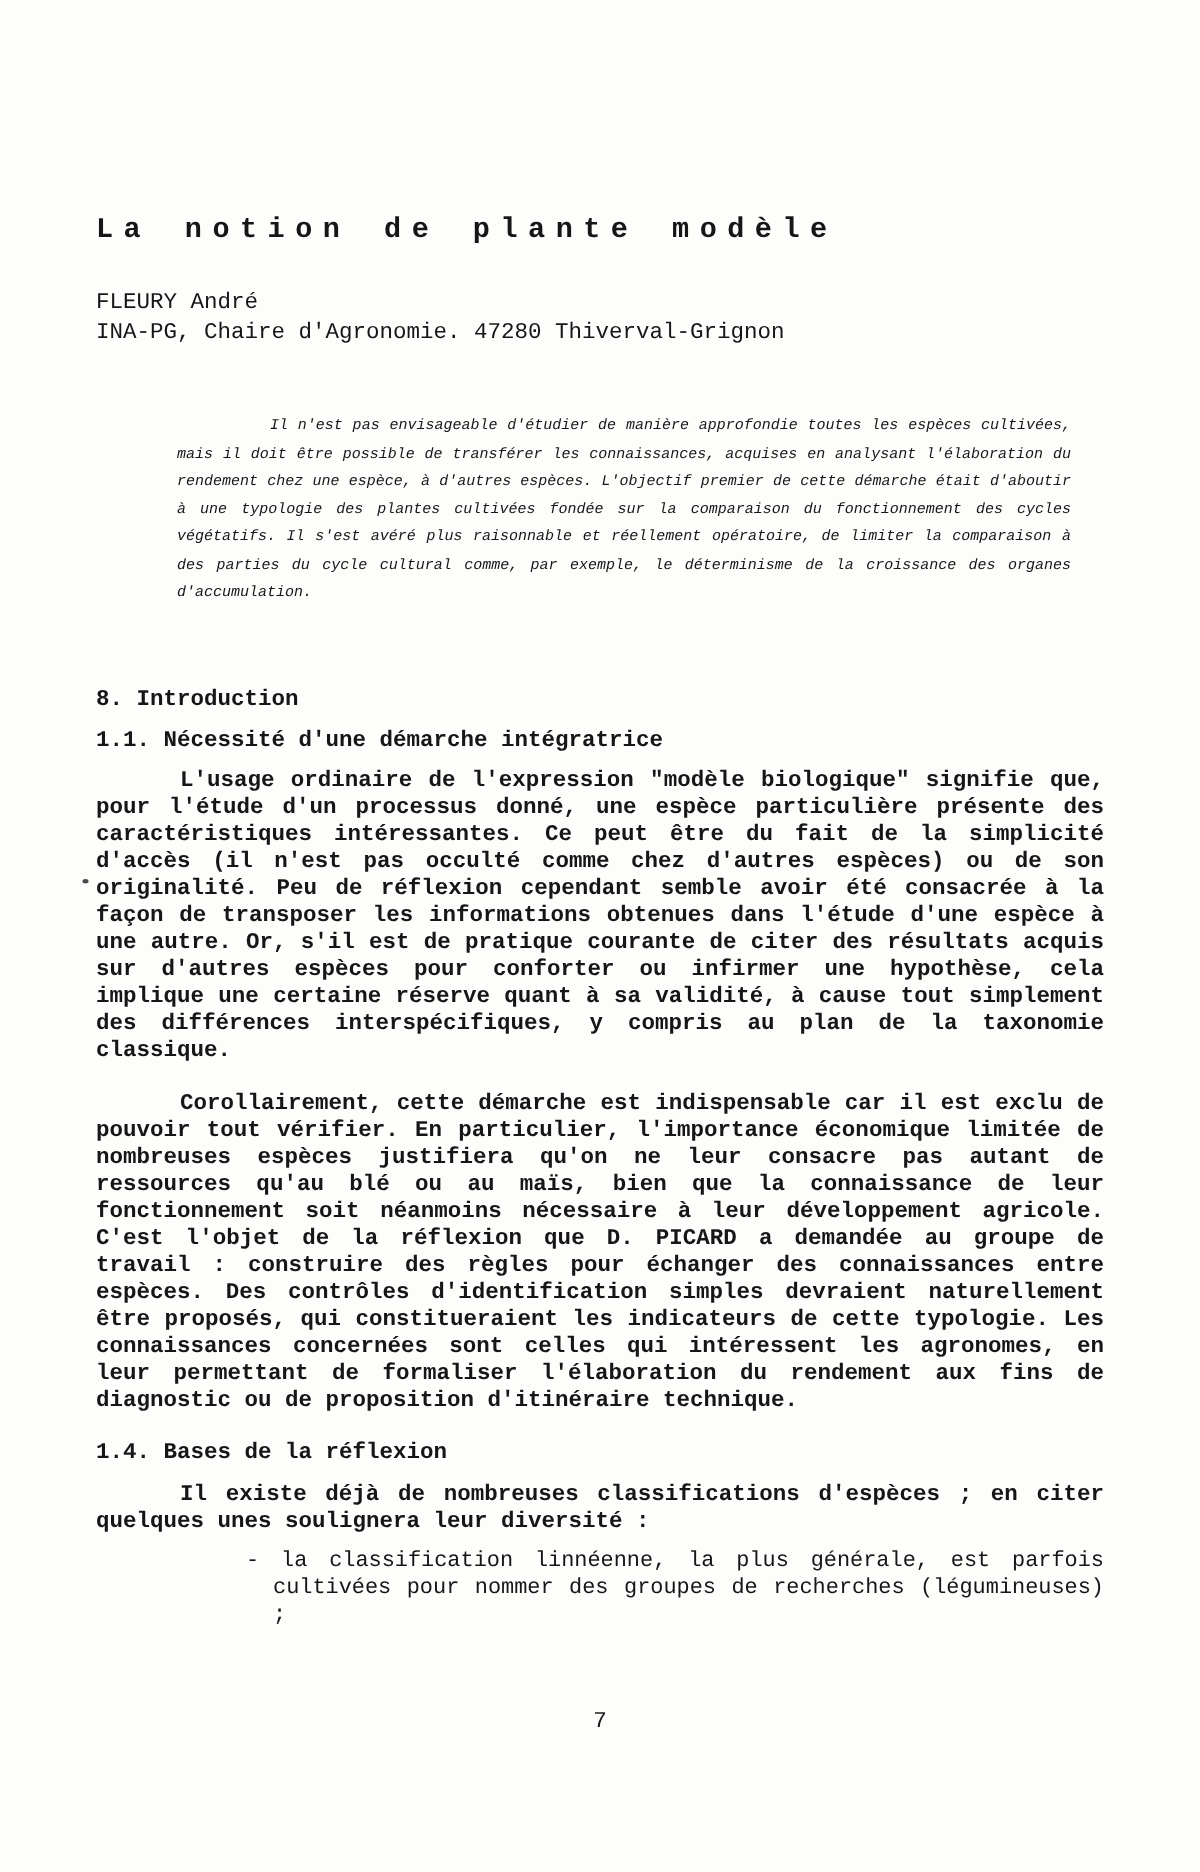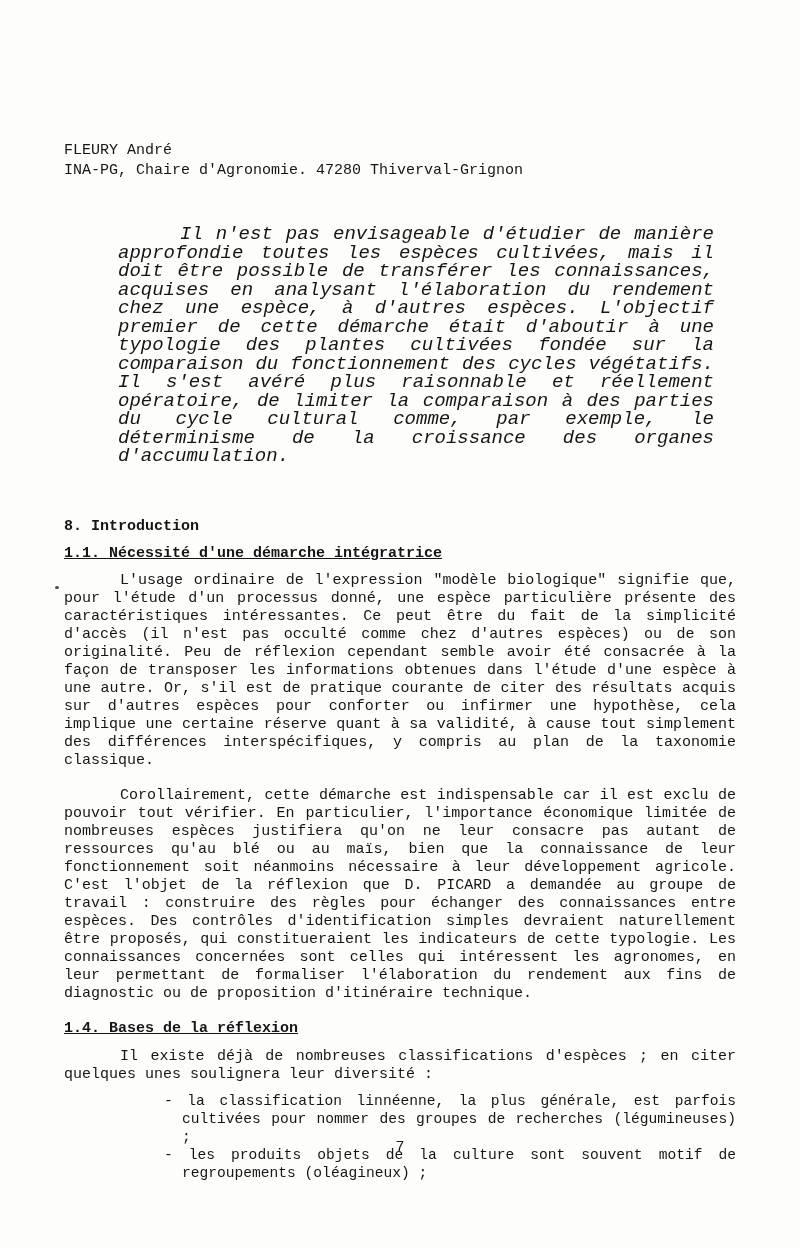--- a/index.html
+++ b/index.html
@@ -30,46 +30,46 @@
     word-spacing: 4px;
     white-space: nowrap;
   }
   .author-block {
     margin: 0 0 44px 0;
     line-height: 20px;
   }
   .abstract {
     margin: 0 22px 52px 54px;
     font-style: italic;
-    font-size: 19px;
+    font-size: 10px;
     line-height: 18.5px;
     text-align: justify;
     text-indent: 62px;
   }
   .section-heading {
     margin: 0 0 9px 0;
     font-size: 15px;
     line-height: 18px;
     font-weight: bold;
   }
   .sub-heading {
     margin: 0 0 9px 0;
     font-size: 15px;
     line-height: 18px;
     font-weight: bold;
-    text-decoration: underline;
   }
   .sub-heading.second {
     margin-top: 8px;
     margin-bottom: 10px;
   }
   .body-para {
     margin: 0 0 17px 0;
     text-align: justify;
     text-indent: 56px;
+    font-weight: bold;
   }
   .body-para.last {
     margin-bottom: 8px;
   }
   .item-list {
     margin: 0 0 0 100px;
     padding: 0;
     list-style: none;
     width: 572px;
     font-size: 14.6px;
@@ -97,20 +97,21 @@
     height: 3px;
     border-radius: 50%;
     background: #4a4a4a;
   }
 </style>
 </head>
 <body>
 
 <div class="page">
 
+  <h1 class="doc-title">La notion de plante modèle</h1>
 
   <div class="author-block">
     <div>FLEURY André</div>
     <div>INA-PG, Chaire d'Agronomie. 47280 Thiverval-Grignon</div>
   </div>
 
   <div class="abstract">Il n'est pas envisageable d'étudier de manière approfondie toutes les espèces cultivées, mais il doit être possible de transférer les connaissances, acquises en analysant l'élaboration du rendement chez une espèce, à d'autres espèces. L'objectif premier de cette démarche était d'aboutir à une typologie des plantes cultivées fondée sur la comparaison du fonctionnement des cycles végétatifs. Il s'est avéré plus raisonnable et réellement opératoire, de limiter la comparaison à des parties du cycle cultural comme, par exemple, le déterminisme de la croissance des organes d'accumulation.</div>
 
   <h2 class="section-heading">8. Introduction</h2>
 
@@ -119,20 +120,19 @@
   <p class="body-para">L'usage ordinaire de l'expression "modèle biologique" signifie que, pour l'étude d'un processus donné, une espèce particulière présente des caractéristiques intéressantes. Ce peut être du fait de la simplicité d'accès (il n'est pas occulté comme chez d'autres espèces) ou de son originalité. Peu de réflexion cependant semble avoir été consacrée à la façon de transposer les informations obtenues dans l'étude d'une espèce à une autre. Or, s'il est de pratique courante de citer des résultats acquis sur d'autres espèces pour conforter ou infirmer une hypothèse, cela implique une certaine réserve quant à sa validité, à cause tout simplement des différences interspécifiques, y compris au plan de la taxonomie classique.</p>
 
   <p class="body-para">Corollairement, cette démarche est indispensable car il est exclu de pouvoir tout vérifier. En particulier, l'importance économique limitée de nombreuses espèces justifiera qu'on ne leur consacre pas autant de ressources qu'au blé ou au maïs, bien que la connaissance de leur fonctionnement soit néanmoins nécessaire à leur développement agricole. C'est l'objet de la réflexion que D. PICARD a demandée au groupe de travail : construire des règles pour échanger des connaissances entre espèces. Des contrôles d'identification simples devraient naturellement être proposés, qui constitueraient les indicateurs de cette typologie. Les connaissances concernées sont celles qui intéressent les agronomes, en leur permettant de formaliser l'élaboration du rendement aux fins de diagnostic ou de proposition d'itinéraire technique.</p>
 
   <h3 class="sub-heading second">1.4. Bases de la réflexion</h3>
 
   <p class="body-para last">Il existe déjà de nombreuses classifications d'espèces ; en citer quelques unes soulignera leur diversité :</p>
 
   <ul class="item-list">
     <li>- la classification linnéenne, la plus générale, est parfois cultivées pour nommer des groupes de recherches (légumineuses) ;</li>
-    <li>- les produits objets de la culture sont souvent motif de regroupements (oléagineux) ;</li>
   </ul>
 
   <div class="scan-speck"></div>
 
   <div class="page-number">7</div>
 
 </div>
 
 </body></html>

